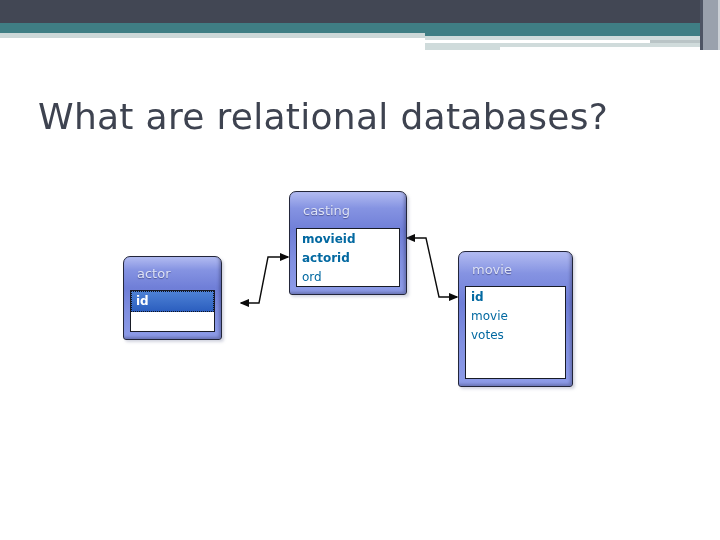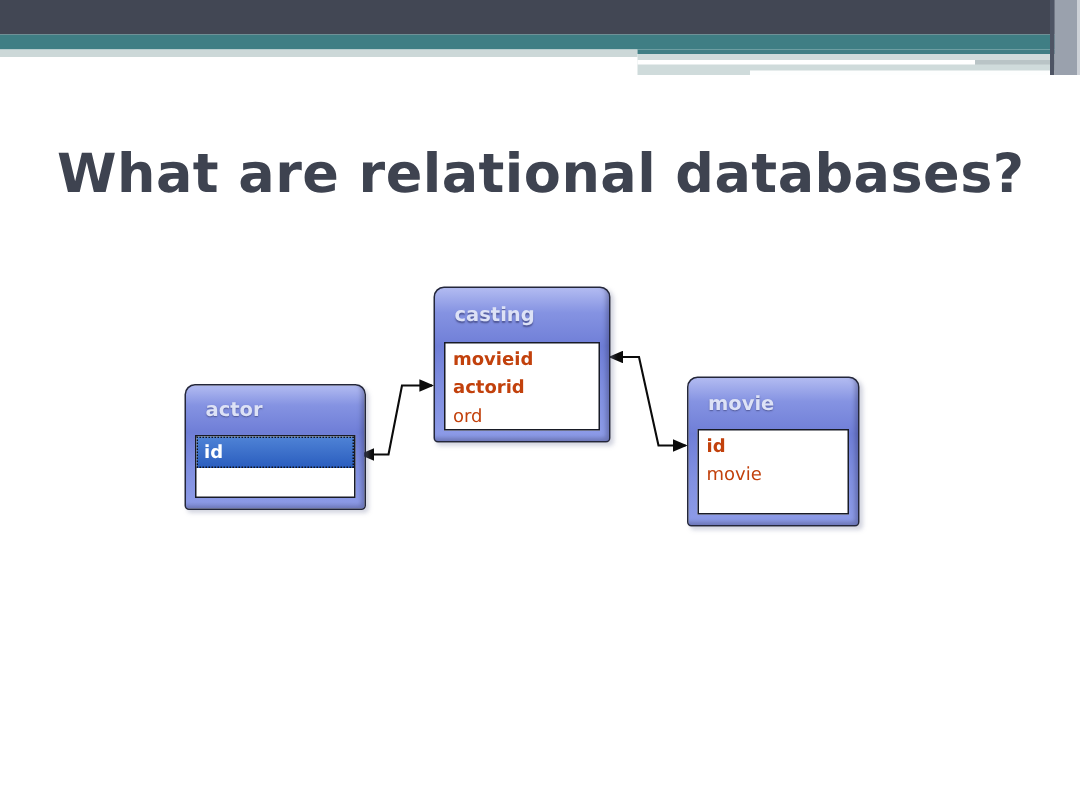--- a/index.html
+++ b/index.html
@@ -16,44 +16,44 @@
   .deco-white-line1{left:425px;top:40px;width:225px;height:3px;background:#ffffff;}
   .deco-gray-notch{left:650px;top:40px;width:67px;height:3px;background:#b9c4c6;}
   .deco-white-line2{left:500px;top:47px;width:217px;height:3px;background:#fdfefe;}
   .deco-vline     {left:700px;top:0;width:3px;height:50px;background:#4e5464;}
   .deco-rcol      {left:703px;top:0;width:15px;height:50px;background:#9aa1ad;}
   .deco-redge     {left:718px;top:0;width:2px;height:50px;background:#cdd1d7;}
 
   
   .slide-title{left:38px;top:96px;width:650px;color:#3e4350;font-size:36px;
                font-family:"DejaVu Sans","Liberation Sans",sans-serif;
-               font-weight:700;letter-spacing:0.3px;white-space:nowrap;}
+               font-weight:400;letter-spacing:0.3px;white-space:nowrap;}
 
   
   .win{display:flex;flex-direction:column;
        border:1px solid #23263a;border-radius:7px 7px 3px 3px;
        background:linear-gradient(180deg,#b2bbf1 0%,#8593e2 16%,#6f7ed7 38%,#8190e1 68%,#8e9ce8 100%);
        box-shadow:inset -2px -2px 3px rgba(43,47,90,.35),2px 2px 3px rgba(130,135,165,.35);
        box-sizing:border-box;}
   .win-title{display:flex;align-items:center;padding-left:13px;
-             color:#dde2f6;font-weight:bold;font-size:13px;
+             color:#dde2f6;font-weight:normal;font-size:13px;
              font-family:"DejaVu Sans","Liberation Sans",sans-serif;
              text-shadow:0 1px 1px rgba(55,60,115,.65);}
   .win-body{flex:1;margin:0 6px 7px 6px;background:#ffffff;border:1px solid #181b26;overflow:hidden;}
-  .row{font-size:12px;line-height:18px;height:19px;padding:1px 0 0 5px;color:#c2410c;
+  .row{font-size:12px;line-height:18px;height:19px;padding:1px 0 0 5px;color:#0369a1;
        font-family:"DejaVu Sans","Liberation Sans",sans-serif;box-sizing:border-box;}
   .row.bold{font-weight:bold;}
   .row.selected{height:21px;background:linear-gradient(180deg,#4f83d6 0%,#2a5dbe 100%);
                 color:#fff;font-weight:bold;outline:1px dotted #11131a;outline-offset:-1px;}
 
-  .win-actor  {left:123px;top:256px;width:121px;height:84px;justify-content:space-between;}
+  .win-actor  {left:123px;top:256px;width:99px;height:84px;justify-content:space-between;}
   .win-actor  .win-title{height:33px;}
   .win-casting{left:289px;top:191px;width:118px;height:104px;}
   .win-casting .win-title{height:36px;}
-  .win-movie  {left:458px;top:251px;width:115px;height:100px;}
+  .win-movie  {left:458px;top:251px;width:115px;height:136px;}
   .win-movie  .win-title{height:34px;}
 
   .connector-layer{left:0;top:0;width:720px;height:540px;pointer-events:none;}
 </style>
 </head>
 <body>
 
 <div class="abs deco-navy"></div>
 <div class="abs deco-teal"></div>
 <div class="abs deco-strip-left"></div>
@@ -92,14 +92,15 @@
     <div class="row bold">actorid</div>
     <div class="row">ord</div>
   </div>
 </div>
 
 <div class="abs win win-movie">
   <div class="win-title">movie</div>
   <div class="win-body">
     <div class="row bold">id</div>
     <div class="row">movie</div>
+    <div class="row">votes</div>
   </div>
 </div>
 
 </body></html>

